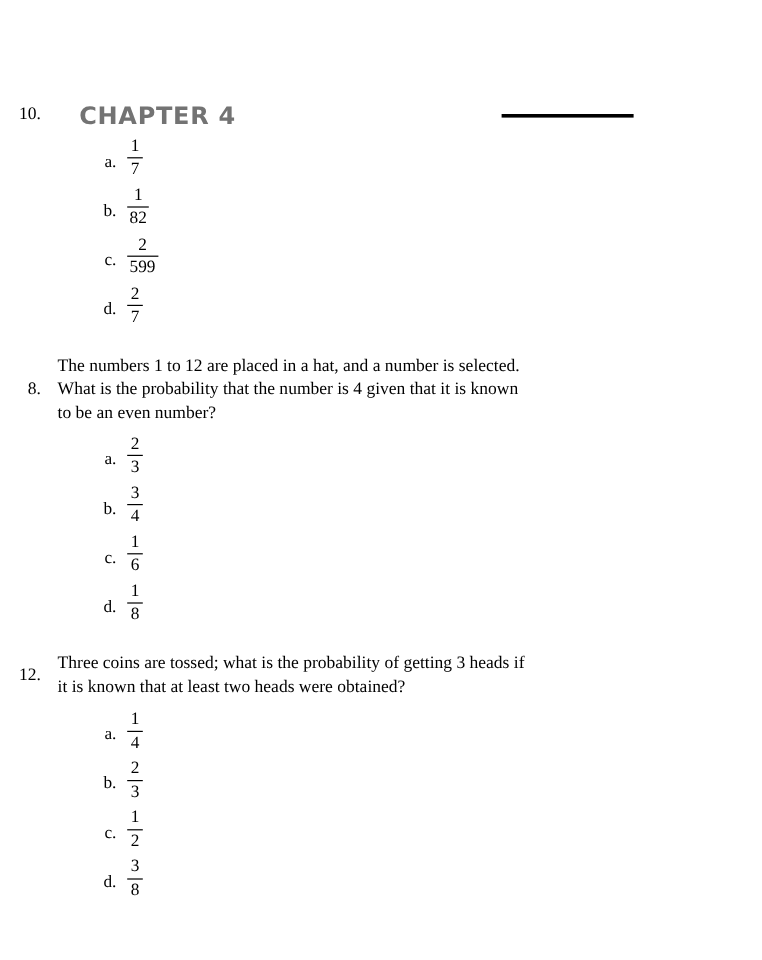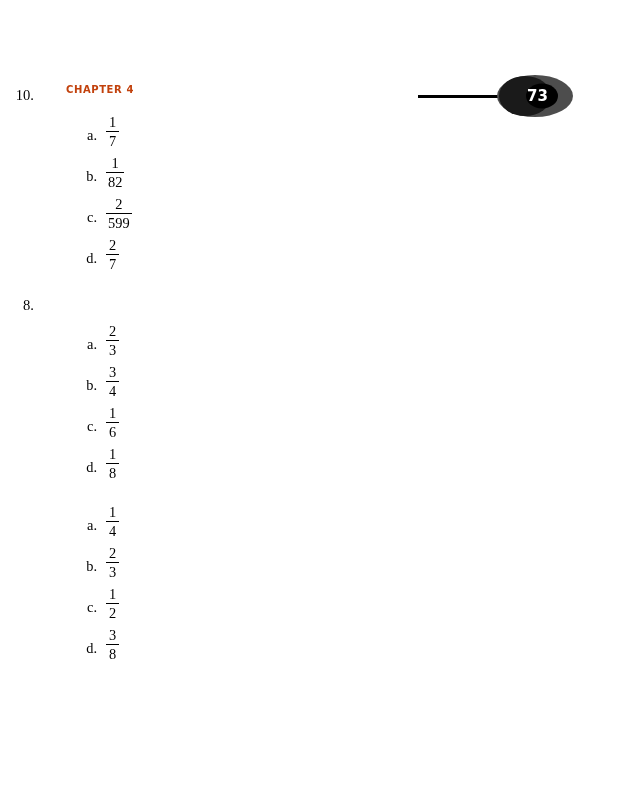--- a/index.html
+++ b/index.html
@@ -28,23 +28,23 @@
     top: 38px;
     width: 635px;
     height: 44px;
   }
   .chapter-label {
     position: absolute;
     left: 66px;
     top: 46px;
     font-family: "DejaVu Sans", sans-serif;
     font-weight: bold;
-    font-size: 10px;
+    font-size: 20px;
     letter-spacing: 0.6px;
-    color: #c2410c;
+    color: #737373;
   }
   .header-title {
     position: absolute;
     left: 169px;
     top: 44px;
     font-family: "DejaVu Sans", sans-serif;
     font-weight: bold;
     font-size: 16.5px;
     letter-spacing: 0.2px;
     color: #000000;
@@ -154,28 +154,20 @@
   }
 </style>
 </head>
 <body>
 
 <div class="page">
 
   <div class="header">
     <div class="chapter-label">CHAPTER 4</div>
     <div class="header-rule"></div>
-    <div class="page-badge">
-      <svg width="80" height="44" viewBox="0 0 80 44">
-        <ellipse cx="42" cy="22" rx="38" ry="21" fill="#4d4d4d"></ellipse>
-        <ellipse cx="32" cy="22" rx="26" ry="20" fill="#1a1a1a"></ellipse>
-        <ellipse cx="49" cy="22" rx="16" ry="12.5" fill="#000000"></ellipse>
-      </svg>
-      <div class="page-number">73</div>
-    </div>
   </div>
 
   <div class="content">
 
     <div class="question">
       <div class="q-head">
         <div class="q-num">10.</div>
       </div>
       <div class="choices">
         <div class="choice">
@@ -209,20 +201,21 @@
             <span class="bar"></span>
             <span class="den">7</span>
           </span>
         </div>
       </div>
     </div>
 
     <div class="question">
       <div class="q-head">
         <div class="q-num">8.</div>
+        <div class="q-text">The numbers 1 to 12 are placed in a hat, and a number is selected. What is the probability that the number is 4 given that it is known to be an even number?</div>
       </div>
       <div class="choices">
         <div class="choice">
           <span class="choice-letter">a.</span>
           <span class="frac" style="width: 13px;">
             <span class="num">2</span>
             <span class="bar"></span>
             <span class="den">3</span>
           </span>
         </div>
@@ -247,20 +240,24 @@
           <span class="frac" style="width: 13px;">
             <span class="num">1</span>
             <span class="bar"></span>
             <span class="den">8</span>
           </span>
         </div>
       </div>
     </div>
 
     <div class="question">
+      <div class="q-head">
+        <div class="q-num">12.</div>
+        <div class="q-text">Three coins are tossed; what is the probability of getting 3 heads if it is known that at least two heads were obtained?</div>
+      </div>
       <div class="choices">
         <div class="choice">
           <span class="choice-letter">a.</span>
           <span class="frac" style="width: 13px;">
             <span class="num">1</span>
             <span class="bar"></span>
             <span class="den">4</span>
           </span>
         </div>
         <div class="choice">

